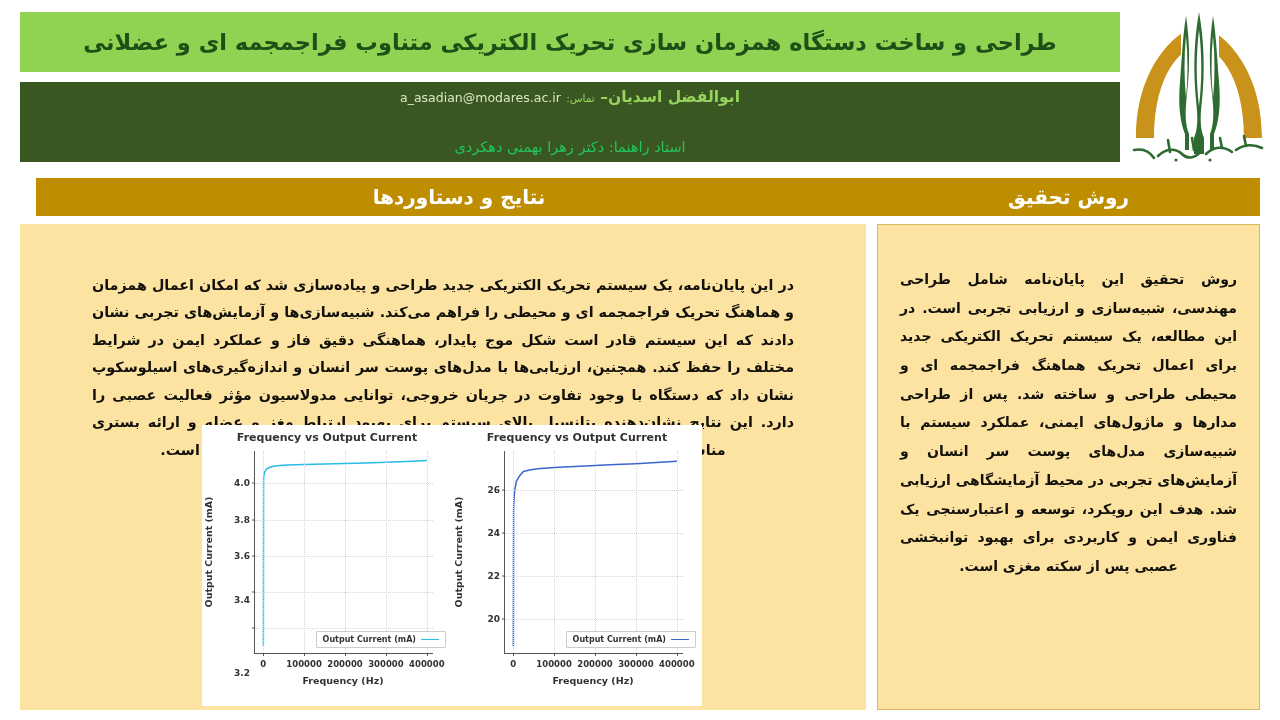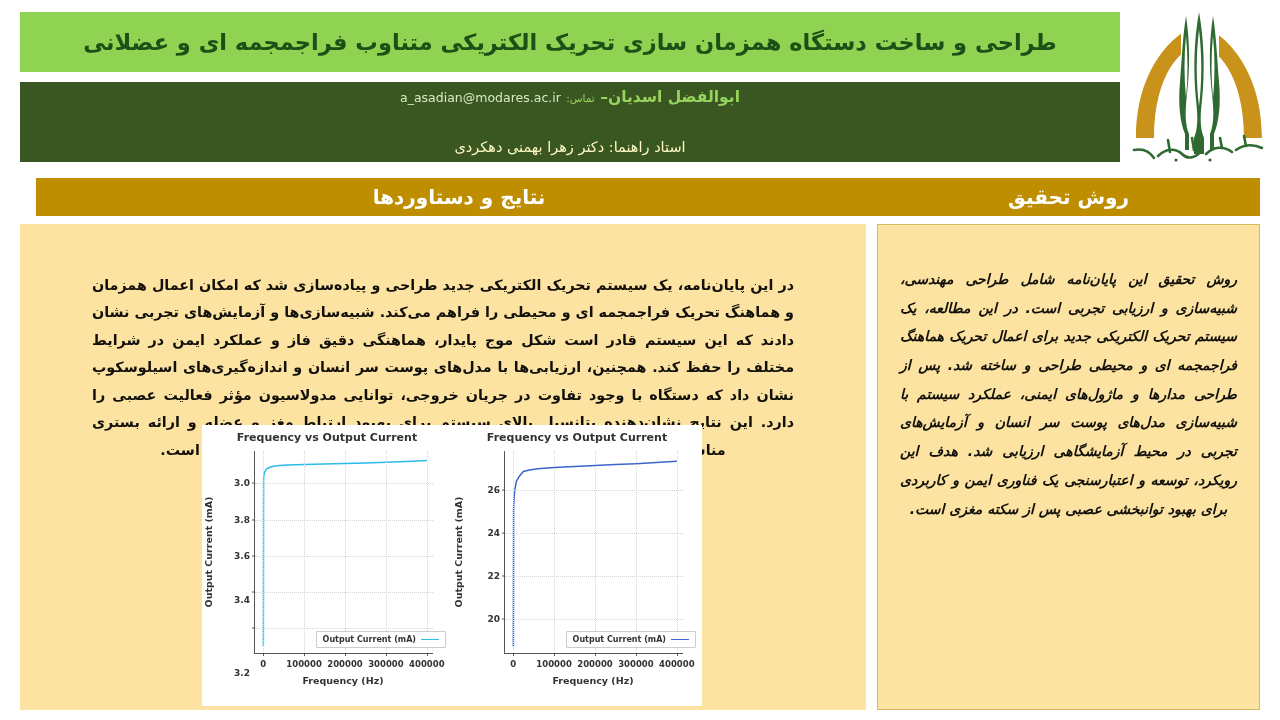--- a/index.html
+++ b/index.html
@@ -69,21 +69,21 @@
     color: #d8e8c4;
     direction: ltr;
     unicode-bidi: embed;
     display: inline-block;
   }
   .author-line .contact-lbl {
     font-size: 10.5px;
     font-weight: normal;
   }
   .supervisor-line {
-    color: #fef9c3;
+    color: #22c55e;
     font-size: 14.5px;
     direction: rtl;
     text-align: center;
     line-height: 1.5;
   }
 
   
   .logo-wrap {
     position: absolute;
     left: 1124px; top: 8px;
@@ -132,21 +132,20 @@
     top: 48px;
     font-size: 14.3px;
     line-height: 1.92;
   }
   #method-body .body-para {
     position: absolute;
     left: 22px; right: 22px;
     top: 40px;
     font-size: 14px;
     line-height: 2.05;
-    font-style: italic;
   }
 
   
   .figure-box {
     position: absolute;
     left: 182px; top: 201px;
     width: 500px; height: 281px;
     background: #ffffff;
   }
   .charts-row { display: flex; width: 500px; height: 281px; }
@@ -380,21 +379,21 @@
             <div class="gridline-v" style="left: 171.862px;"></div>
             <div class="ytick-mark" style="top: 176.75px;"></div>
             <div class="ytick-label" style="top: 178px; margin-top: 44px;">3.2</div>
             <div class="ytick-mark" style="top: 140.679px;"></div>
             <div class="ytick-label" style="top: 149px;">3.4</div>
             <div class="ytick-mark" style="top: 104.607px;"></div>
             <div class="ytick-label" style="top: 104.607px;">3.6</div>
             <div class="ytick-mark" style="top: 68.5357px;"></div>
             <div class="ytick-label" style="top: 68.5357px;">3.8</div>
             <div class="ytick-mark" style="top: 32.4643px;"></div>
-            <div class="ytick-label" style="top: 32.4643px;">3.0</div>
+            <div class="ytick-label" style="top: 32.4643px;">4.0</div>
             <div class="xtick-mark" style="left: 8.18391px;"></div>
             <div class="xtick-label" style="left: 8.18391px;">0</div>
             <div class="xtick-mark" style="left: 49.1034px;"></div>
             <div class="xtick-label" style="left: 49.1034px;">100000</div>
             <div class="xtick-mark" style="left: 90.023px;"></div>
             <div class="xtick-label" style="left: 90.023px;">200000</div>
             <div class="xtick-mark" style="left: 130.943px;"></div>
             <div class="xtick-label" style="left: 130.943px;">300000</div>
             <div class="xtick-mark" style="left: 171.862px;"></div>
             <div class="xtick-label" style="left: 171.862px;">400000</div>

